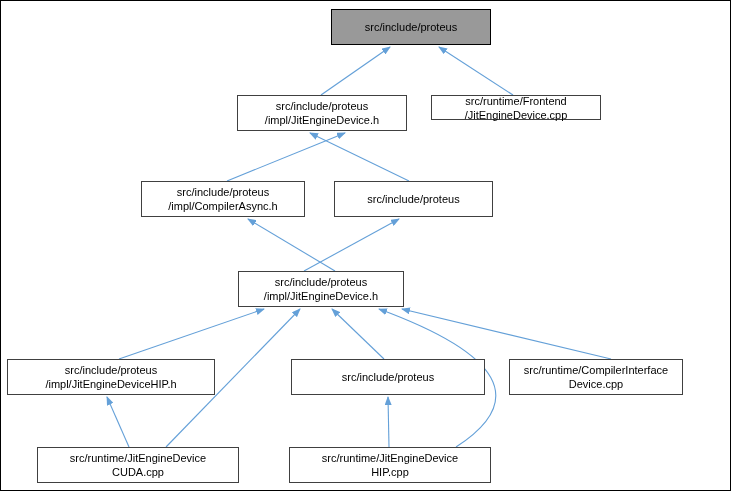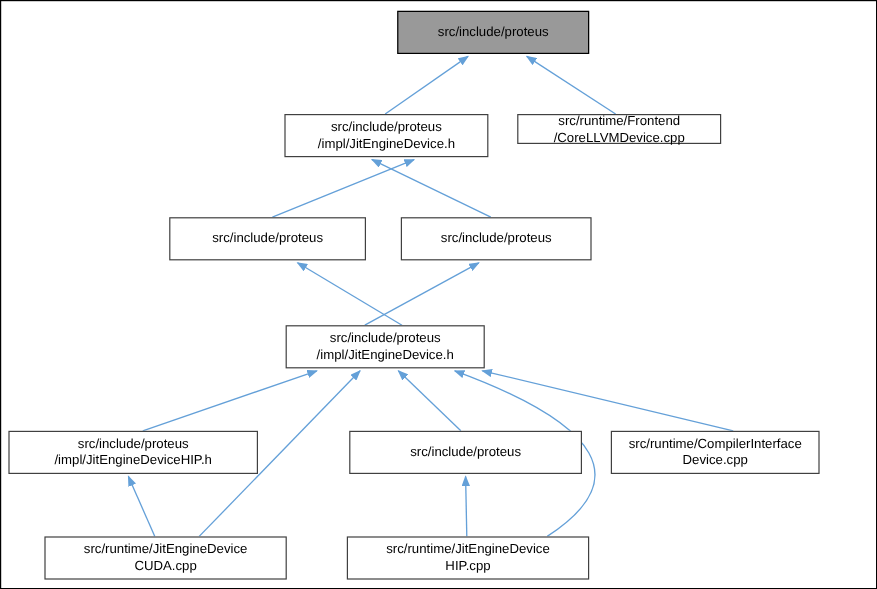--- a/index.html
+++ b/index.html
@@ -69,24 +69,25 @@
   <div>
       <div class="node highlight" style="left: 330px; top: 8px; width: 160px; height: 36px;">
         <span>src/include/proteus</span>
       </div>
       <div class="node" style="left: 236px; top: 94px; width: 170px; height: 36px;">
         <span>src/include/proteus</span>
         <span>/impl/JitEngineDevice.h</span>
       </div>
       <div class="node" style="left: 430px; top: 94px; width: 170px; height: 25px;">
         <span>src/runtime/Frontend</span>
-        <span>/CoreLLVMDevice.cpp</span>
+        <span>/JitEngineDevice.cpp</span>
       </div>
       <div class="node" style="left: 140px; top: 180px; width: 164px; height: 36px;">
         <span>src/include/proteus</span>
+        <span>/impl/CompilerAsync.h</span>
       </div>
       <div class="node" style="left: 333px; top: 180px; width: 159px; height: 36px;">
         <span>src/include/proteus</span>
       </div>
       <div class="node" style="left: 237px; top: 270px; width: 166px; height: 36px;">
         <span>src/include/proteus</span>
         <span>/impl/JitEngineDevice.h</span>
       </div>
       <div class="node" style="left: 6px; top: 358px; width: 208px; height: 36px;">
         <span>src/include/proteus</span>

